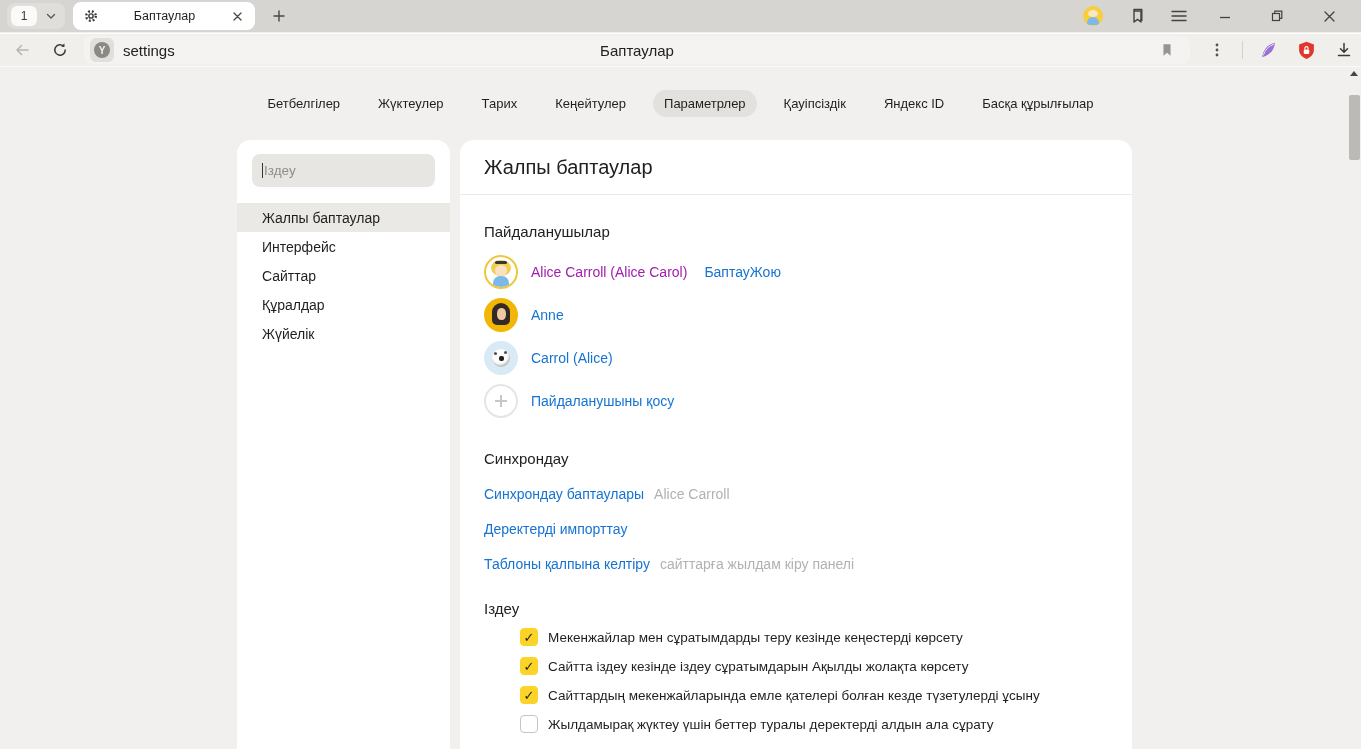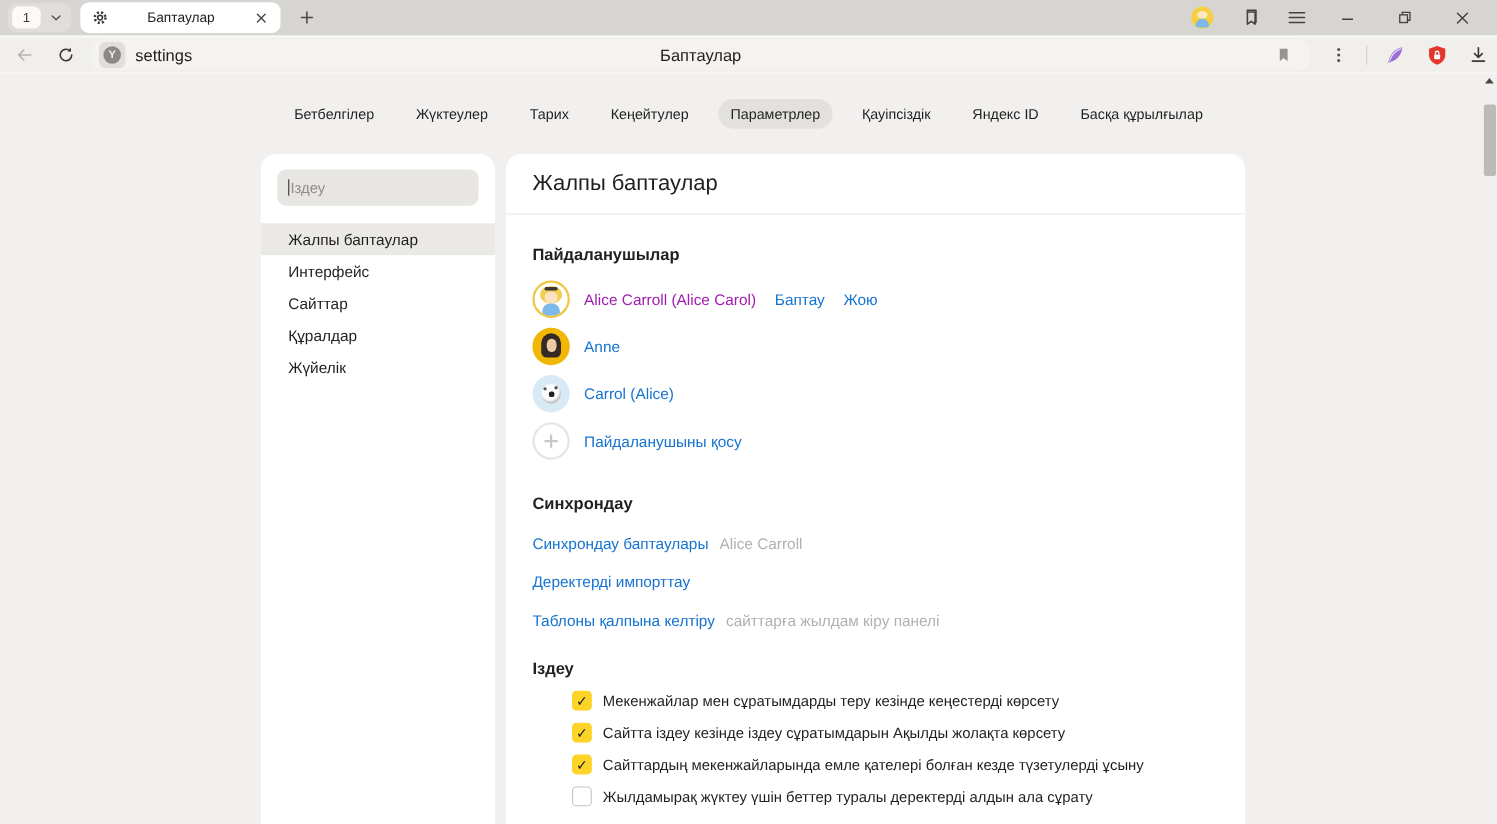--- a/index.html
+++ b/index.html
@@ -56,21 +56,21 @@
   .caret { width:1px; height:15px; background:#35332f; margin-right:1px; }
   .search-ph { font-size:13.5px; color:#8f8d89; }
   .side-item { height:29px; display:flex; align-items:center; padding-left:25px; font-size:14px; cursor:default;}
   .side-item.active { background:#ebe9e6; }
   .main-card { position:absolute; left:460px; top:140px; width:672px; bottom:0;
                background:#fff; border-radius:14px 14px 0 0; }
   .card-header { height:55px; display:flex; align-items:center; padding:0 24px;
                  border-bottom:1px solid #eceae7; }
   .card-header h1 { font-size:20px; font-weight:400; color:#23211f; }
   .section { padding:0 24px; }
-  .sec-h { font-size:15px; font-weight:bold; margin:28px 0 10px 0; color:#23211f;}
+  .sec-h { font-size:15px; font-weight:normal; margin:28px 0 10px 0; color:#23211f;}
   
   .user-row { height:43px; display:flex; align-items:center; }
   .avatar { width:34px; height:34px; border-radius:50%; flex:0 0 34px; position:relative; overflow:hidden;}
   .av-alice { background:#fff; border:2px solid #eec73e; overflow:hidden;}
   .av-alice .hair { position:absolute; left:5px; top:3px; width:20px; height:16px; border-radius:50%; background:#f2cf52;}
   .av-alice .band { position:absolute; left:9px; top:4px; width:12px; height:3px; border-radius:2px; background:#3a3631;}
   .av-alice .face { position:absolute; left:9px; top:8px; width:12px; height:11px; border-radius:50%; background:#fbe3c2;}
   .av-alice .dress { position:absolute; left:7px; top:19px; width:16px; height:12px; border-radius:7px 7px 0 0; background:#7db9e8;}
   .av-anne { background:#f2b705; }
   .av-anne .hair { position:absolute; left:8px; top:5px; width:18px; height:22px; border-radius:9px 9px 5px 5px; background:#332a25;}
@@ -81,21 +81,21 @@
   .av-ball .p1 { position:absolute; left:15px; top:15px; width:5px; height:5px; border-radius:40%; background:#22201e;}
   .av-ball .p2 { position:absolute; left:10px; top:11px; width:3px; height:3px; border-radius:50%; background:#55524e;}
   .av-ball .p3 { position:absolute; left:20px; top:10px; width:3px; height:3px; border-radius:50%; background:#55524e;}
   .av-add { border:2px solid #e7e5e2; background:#fff; }
   .av-add:before, .av-add:after { content:""; position:absolute; background:#c9c7c3;}
   .av-add:before { left:9px; top:14.5px; width:12px; height:1.6px;}
   .av-add:after { left:14.2px; top:9px; width:1.6px; height:12px;}
   .user-name { font-size:14px; margin-left:13px; color:#a21caf;}
   .link { color:#1673d1; cursor:default; }
   .user-link { font-size:14px; margin-left:13px; }
-  .user-actions { display:flex; gap:17px; margin-left:17px; font-size:14px;}
+  .user-actions { display:flex; gap:0; margin-left:17px; font-size:14px;}
   
   .sync-row { margin:19px 0; font-size:14px; display:flex; align-items:baseline;}
   .sync-note { color:#b3b1ae; margin-left:10px; }
   
   .opt-row { margin:11px 0; display:flex; align-items:center; min-height:18px;padding-left:36px;}
   .cb { width:18px; height:18px; border-radius:4px; border:1px solid #c6c4c1; background:#fff;
         flex:0 0 18px; display:flex; align-items:center; justify-content:center; position:relative;}
   .cb.checked { background:#fcd327; border-color:#fcd327; }
   .cb.checked:after { content:"✓"; font-size:13px; font-weight:bold; color:#23211f; line-height:1;}
   .opt-label { font-size:13.5px; margin-left:10px; }

